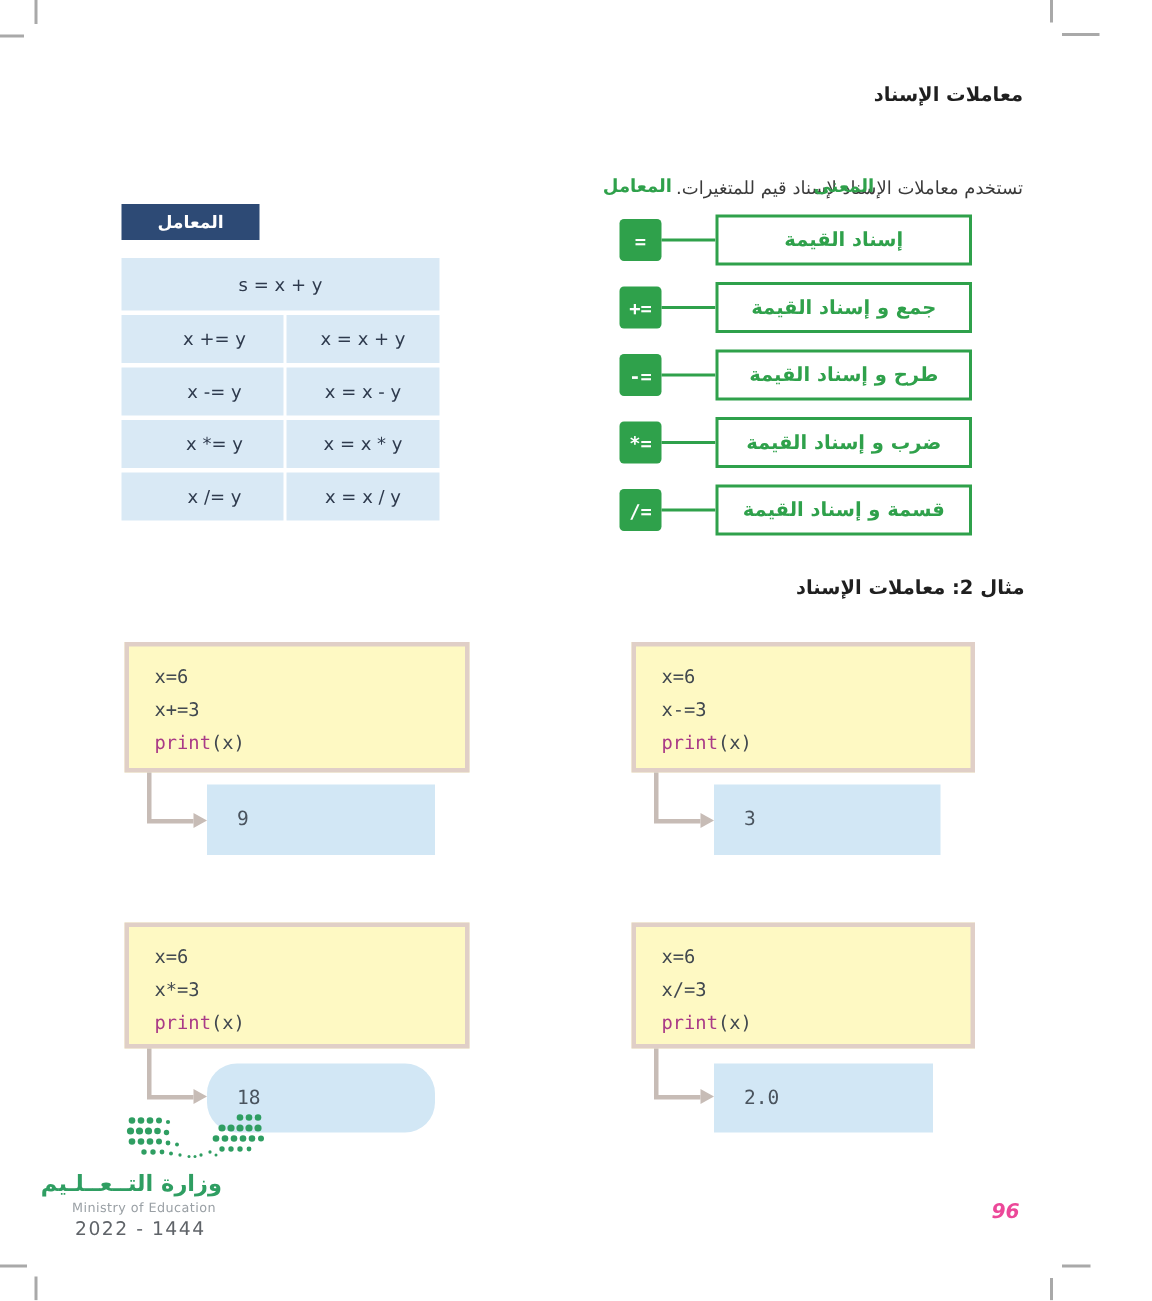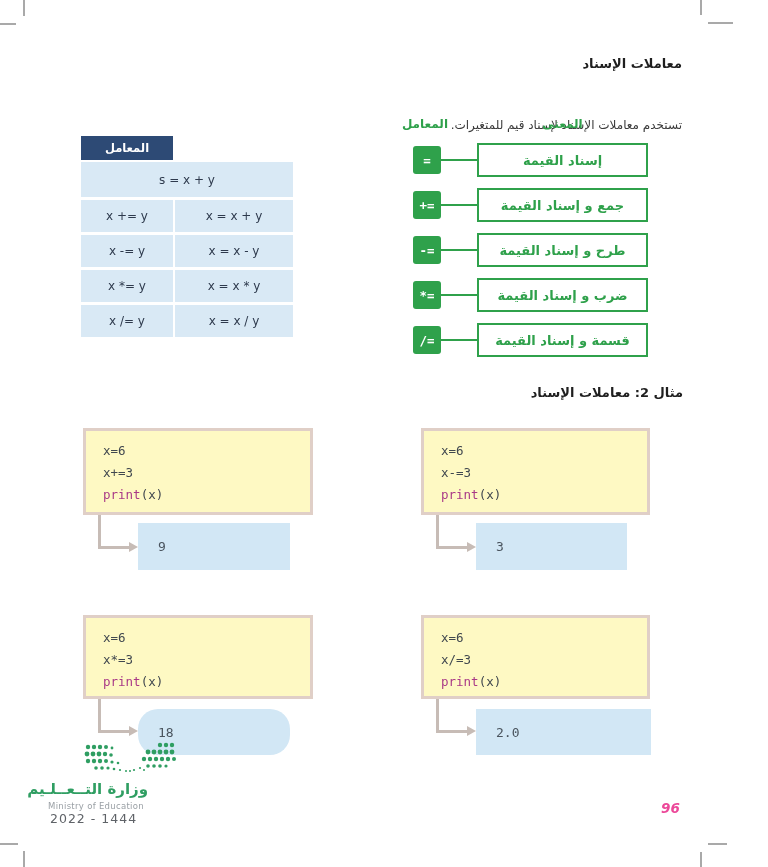--- a/index.html
+++ b/index.html
@@ -13,26 +13,26 @@
   .h-title{position:absolute;top:56px;right:86px;font-size:13px;font-weight:bold;color:#1f1f1f;direction:rtl;}
   .h-sub{position:absolute;top:82px;right:86px;font-size:12px;color:#3a3a3a;direction:rtl;margin-top:36px;}
   .h-example{position:absolute;top:385px;right:85px;font-size:13px;font-weight:bold;color:#1f1f1f;direction:rtl;}
 
   
   .op-table{position:absolute;left:81px;top:136px;width:212px;}
   .t-head{display:flex;gap:2px;height:24px;}
   .t-th{background:#2d4a75;color:#fff;font-size:11.5px;font-weight:bold;
         display:flex;align-items:center;justify-content:center;direction:rtl;}
   .t-th.opc{width:92px;} .t-th.exc{flex:1;}
-  .t-span{margin-top:2px;height:35px;background:#d9e9f5;color:#2e3a4d;font-size:12px;
+  .t-span{margin-top:12px;height:35px;background:#d9e9f5;color:#2e3a4d;font-size:12px;
           display:flex;align-items:center;justify-content:center;}
   .t-row{display:flex;gap:2px;height:32px;margin-top:3px;}
   .t-cell{background:#d9e9f5;color:#2e3a4d;font-size:12px;
           display:flex;align-items:center;justify-content:center;}
-  .t-cell.opc{width:92px;} .t-cell.exc{flex:1;}
+  .t-cell.opc{width:92px;padding-left:16px;} .t-cell.exc{flex:1;}
 
   
   .diagram{position:absolute;left:406px;top:117px;width:246px;height:245px;}
   .d-label{position:absolute;top:0;height:16px;font-size:12px;font-weight:bold;color:#2fa14b;
            text-align:center;direction:rtl;}
   .d-label.opl{left:0;width:42px;}
   .d-label.mel{left:71px;width:171px;}
   .d-row{position:absolute;left:0;width:246px;height:34px;}
   .d-op{position:absolute;left:7px;top:3px;width:28px;height:28px;background:#2fa14b;border-radius:3px;
         color:#fff;font-weight:bold;font-size:12.5px;display:flex;align-items:center;justify-content:center;
@@ -181,21 +181,21 @@
 
   <div class="card" style="left:421px;top:615px;width:229px;">
     <div class="code-box" style="height:84px;">
       <div class="code-line">x=6</div>
       <div class="code-line">x/=3</div>
       <div class="code-line"><span class="kw">print</span><span>(x)</span></div>
     </div>
     <div class="arrow-v" style="top:84px;"></div>
     <div class="arrow-h" style="top:115px;"></div>
     <div class="arrow-head" style="top:110.5px;"></div>
-    <div class="output" style="top:94px;width:175px;height:46px;">
+    <div class="output" style="top:94px;width:146px;height:46px;">
         <span>2.0</span>
       </div>
   </div>
 
   <svg width="100" height="36" viewBox="0 0 100 36" style="position:absolute;left:82px;top:742px;">
     <g fill="#2f9e62">
       <circle cx="6" cy="5" r="2.2"></circle>
         <circle cx="12" cy="5" r="2.2"></circle>
         <circle cx="18" cy="5" r="2.2"></circle>
         <circle cx="24" cy="5" r="2"></circle>

